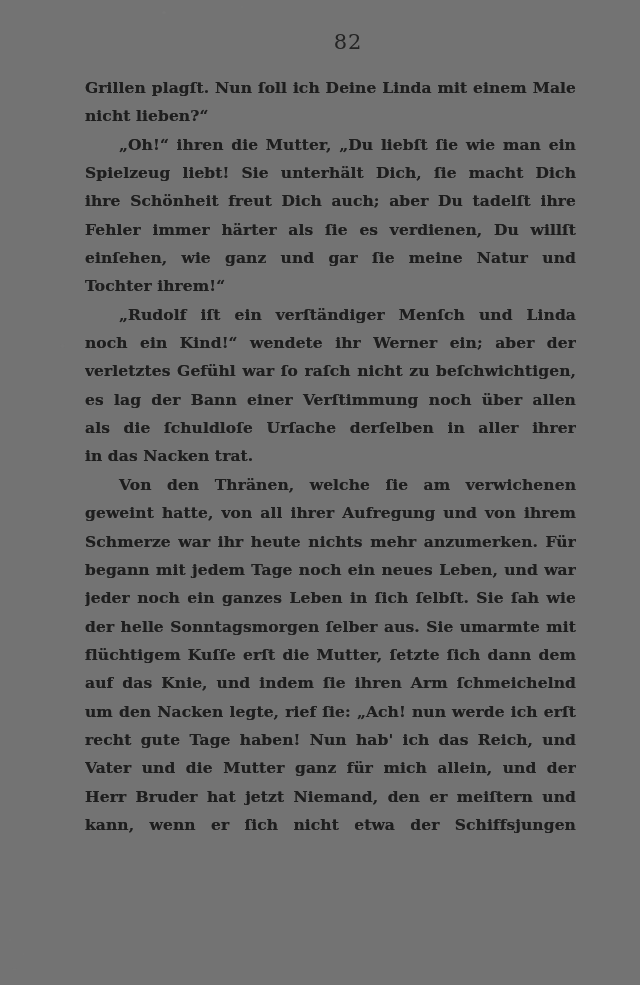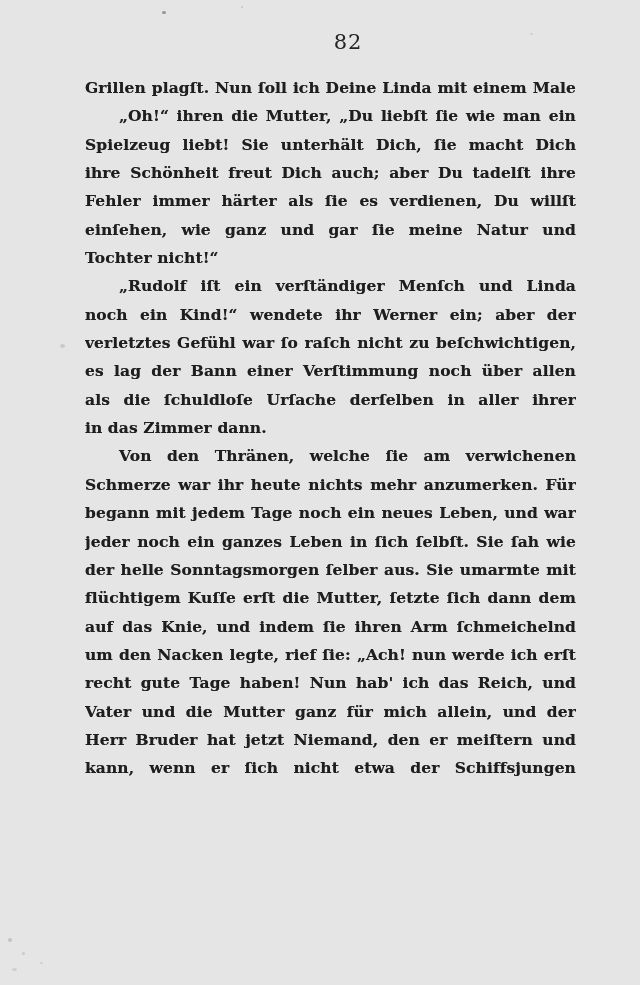--- a/index.html
+++ b/index.html
@@ -45,44 +45,46 @@
   .line.end { text-align-last: left; }
   .speck {
     position: absolute;
     border-radius: 50%;
     background: #777;
   }
 </style>
 </head>
 <body>
 
-<div class="page" style="color: rgb(30, 30, 30); background: #e5e5e5;">
+<div class="page" style="color: rgb(30, 30, 30); background: #737373;">
   <div class="page-number">82</div>
   <div class="text-block">
       <div class="paragraph">
         <div class="line">Grillen plagſt. Nun ſoll ich Deine Linda mit einem Male</div>
+        <div class="line end">nicht lieben?“</div>
       </div>
       <div class="paragraph">
         <div class="line indent">„Oh!“ ihren die Mutter, „Du liebſt ſie wie man ein</div>
         <div class="line">Spielzeug liebt! Sie unterhält Dich, ſie macht Dich lachen,</div>
         <div class="line">ihre Schönheit freut Dich auch; aber Du tadelſt ihre kleinen</div>
         <div class="line">Fehler immer härter als ſie es verdienen, Du willſt nicht</div>
         <div class="line">einſehen, wie ganz und gar ſie meine Natur und Eigenſchaften</div>
-        <div class="line end">Tochter nicht!“</div>
+        <div class="line end">Tochter ihrem!“</div>
       </div>
       <div class="paragraph">
         <div class="line indent">„Rudolf iſt ein verſtändiger Menſch und Linda immer</div>
         <div class="line">noch ein Kind!“ wendete ihr Werner ein; aber der Mutter</div>
         <div class="line">verletztes Gefühl war ſo raſch nicht zu beſchwichtigen, und</div>
         <div class="line">es lag der Bann einer Verſtimmung noch über allen Beiden,</div>
         <div class="line">als die ſchuldloſe Urſache derſelben in aller ihrer Anmuth</div>
-        <div class="line end">in das Zimmer dann.</div>
+        <div class="line end">in das Nacken trat.</div>
       </div>
       <div class="paragraph">
         <div class="line indent">Von den Thränen, welche ſie am verwichenen Abend</div>
+        <div class="line">geweint hatte, von all ihrer Aufregung und von ihrem</div>
         <div class="line">Schmerze war ihr heute nichts mehr anzumerken. Für ſie</div>
         <div class="line">begann mit jedem Tage noch ein neues Leben, und war</div>
         <div class="line">jeder noch ein ganzes Leben in ſich ſelbſt. Sie ſah wie</div>
         <div class="line">der helle Sonntagsmorgen ſelber aus. Sie umarmte mit</div>
         <div class="line">flüchtigem Kuſſe erſt die Mutter, ſetzte ſich dann dem Vater</div>
         <div class="line">auf das Knie, und indem ſie ihren Arm ſchmeichelnd ihm</div>
         <div class="line">um den Nacken legte, rief ſie: „Ach! nun werde ich erſt</div>
         <div class="line">recht gute Tage haben! Nun hab' ich das Reich, und den</div>
         <div class="line">Vater und die Mutter ganz für mich allein, und der geſtrenge</div>
         <div class="line">Herr Bruder hat jetzt Niemand, den er meiſtern und erziehen</div>

